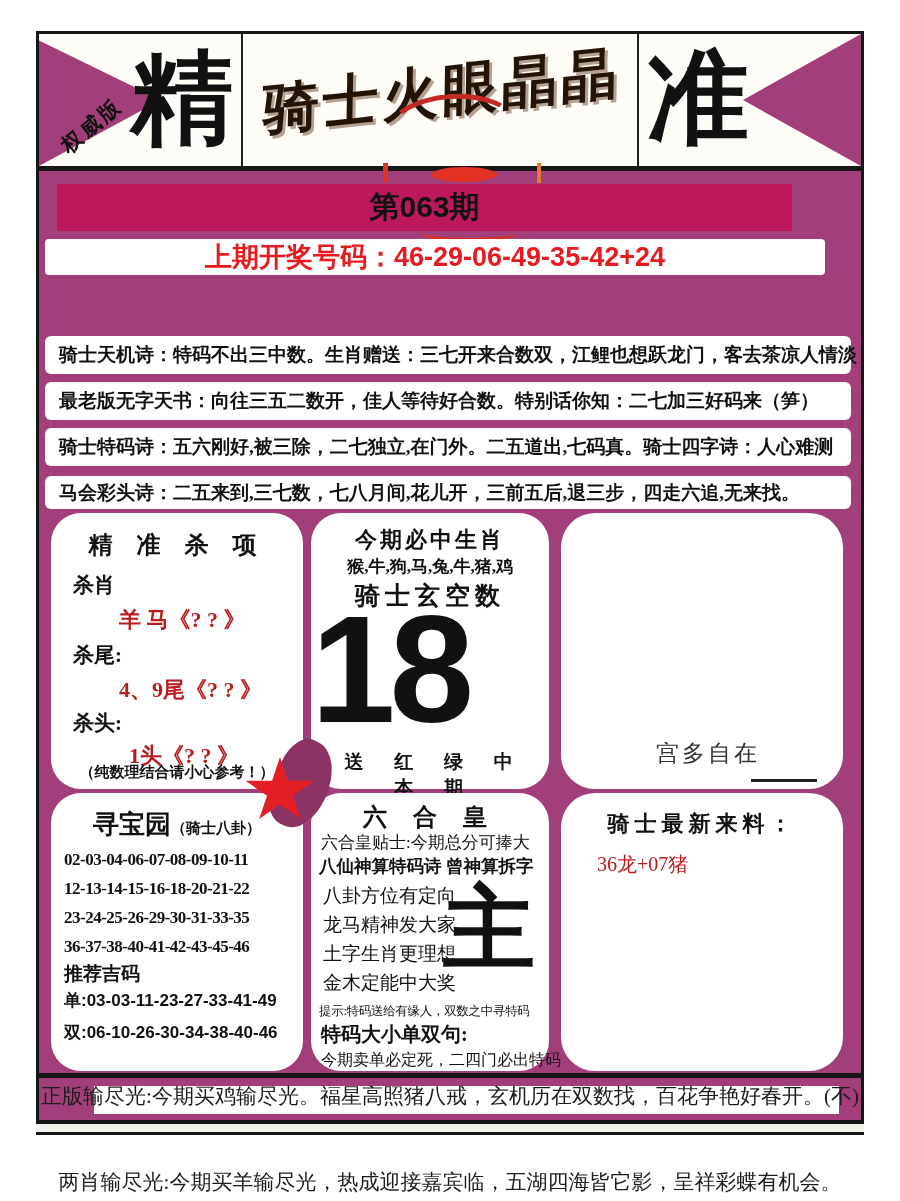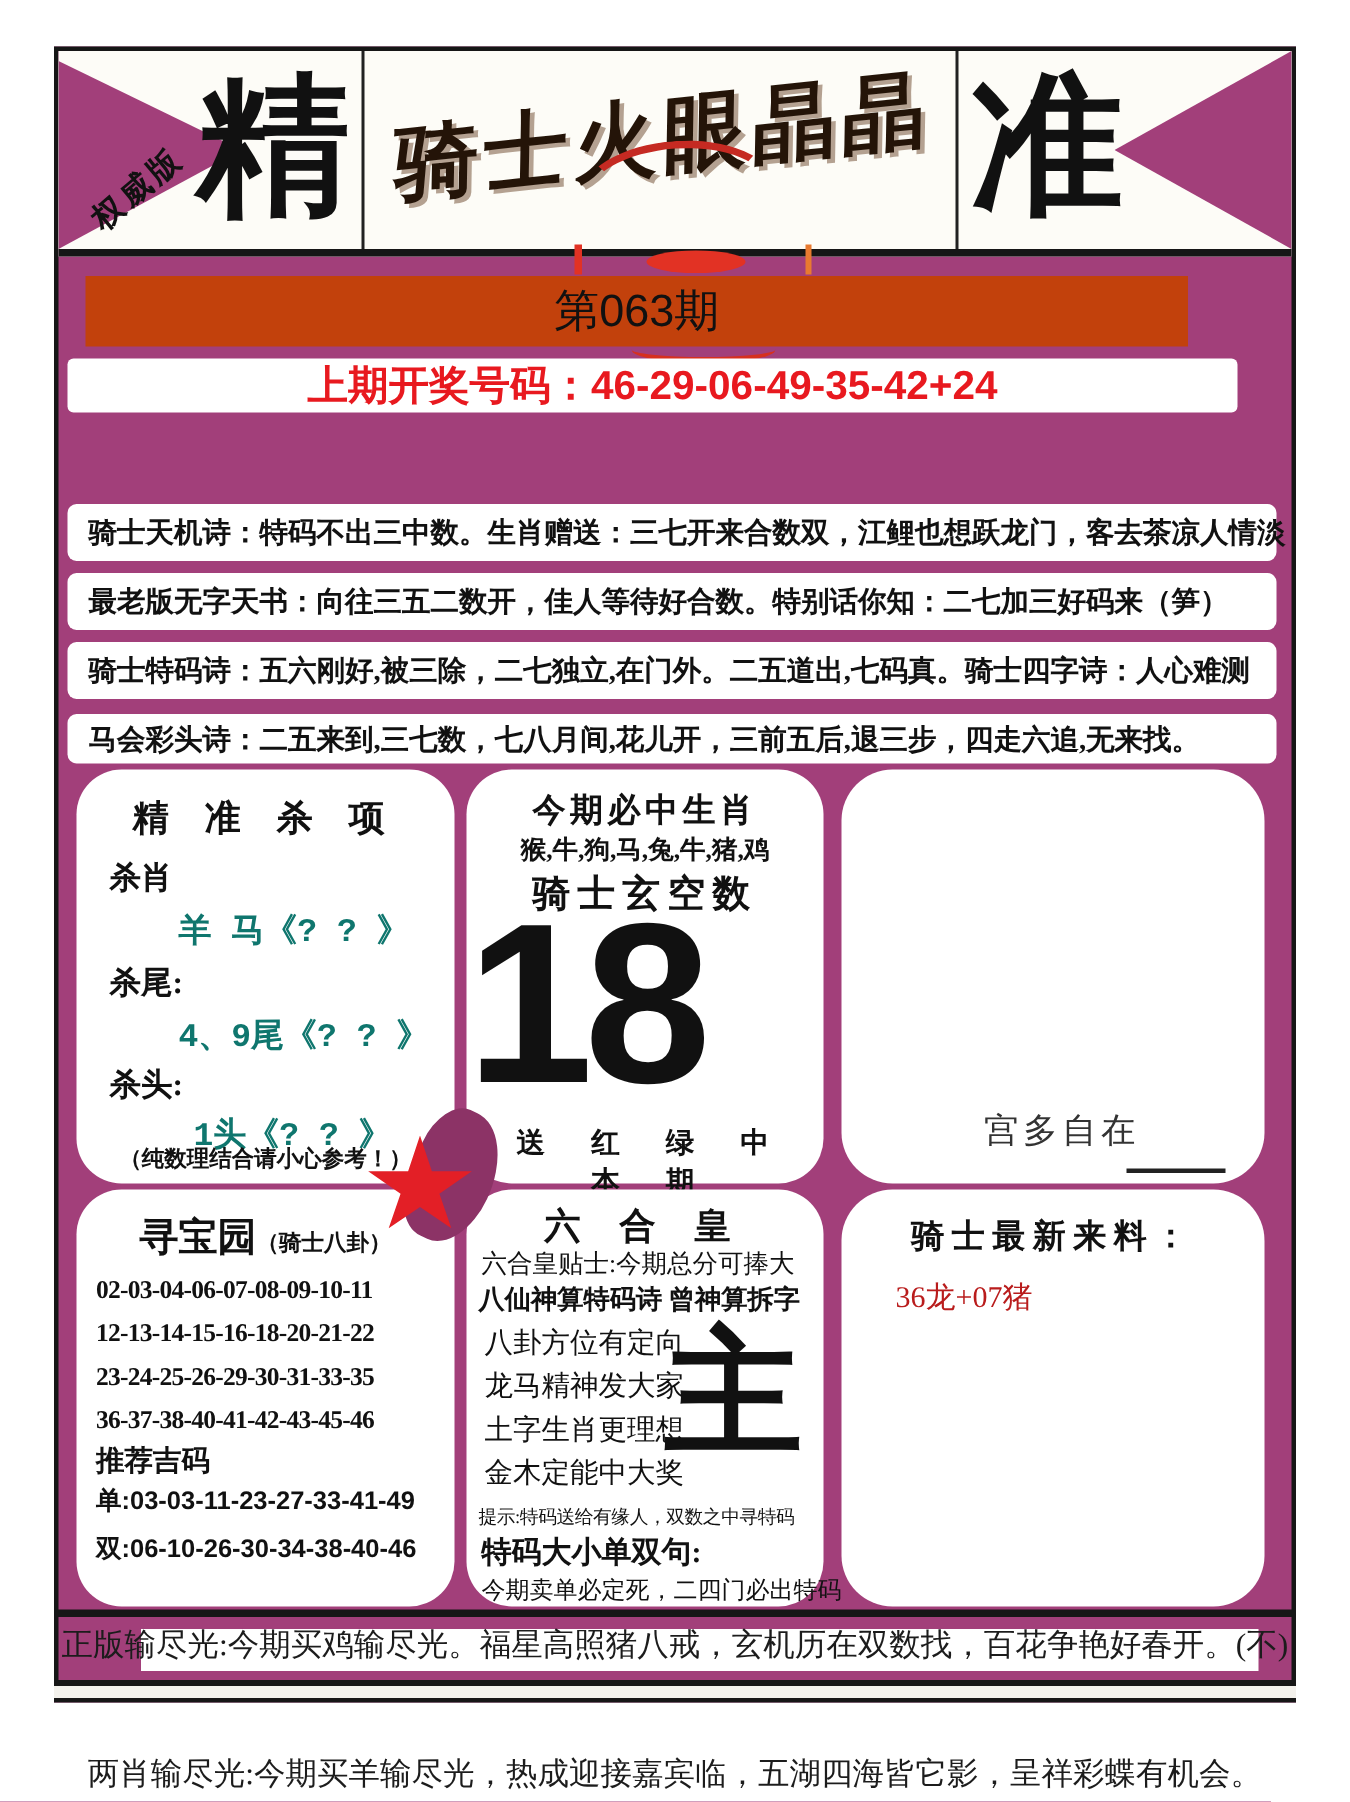--- a/index.html
+++ b/index.html
@@ -28,23 +28,23 @@
   .hdr-divider{top:0;width:2px;height:132px;background:#222;}
   .div1{left:202px;} .div2{left:598px;}
   .main-title{left:208px;top:20px;width:390px;text-align:center;
           font-size:56px;font-weight:900;letter-spacing:4px;color:#241408;
           transform:rotate(-6deg) skewX(-7deg);
           text-shadow:3px 3px 0 rgba(90,50,20,.45);}
   .red-arc{left:348px;top:60px;width:120px;height:58px;border:5px solid transparent;
           border-top:5px solid #c52a22;border-radius:50%;transform:rotate(-4deg);}
 
   
-  .bar-issue{left:18px;top:150px;width:735px;height:47px;background:#c2410c;
+  .bar-issue{left:18px;top:150px;width:735px;height:47px;background:#be185d;
           display:flex;align-items:center;justify-content:center;
-          font-family:"Liberation Sans",sans-serif;font-weight:normal;font-size:30px;}
+          font-family:"Liberation Sans",sans-serif;font-weight:bold;font-size:30px;}
   .red-blob{left:392px;top:133px;width:66px;height:15px;background:#e23224;border-radius:50%;}
   .red-tick1{left:344px;top:129px;width:5px;height:20px;background:#e23224;}
   .red-tick2{left:498px;top:129px;width:4px;height:20px;background:#e87a30;}
   .red-arc2{left:382px;top:190px;width:96px;height:14px;
           border-bottom:4px solid #d6301f;border-radius:0 0 50% 50%;}
 
   
   .bar-lastdraw{left:6px;top:205px;width:780px;height:36px;background:#fff;border-radius:4px;
           display:flex;align-items:center;justify-content:center;
           font-family:"Liberation Sans",sans-serif;font-weight:bold;font-size:27px;color:#e8191f;}
@@ -61,21 +61,21 @@
   .panel-blank{left:522px;top:479px;width:282px;height:276px;border-radius:34px;}
   .panel-treasure{left:12px;top:759px;width:252px;height:278px;}
   .panel-emperor{left:272px;top:759px;width:238px;height:278px;}
   .panel-latest{left:522px;top:759px;width:282px;height:278px;border-radius:34px;}
 
   .p-title{width:100%;text-align:center;font-weight:bold;}
 
   
   .sha-title{top:16px;font-size:24px;letter-spacing:9px;}
   .sha-label{left:22px;font-size:21px;font-weight:bold;}
-  .sha-val{left:68px;font-size:22px;font-weight:bold;color:#0f766e;font-family:Liberation Mono, monospace;}
+  .sha-val{left:68px;font-size:22px;font-weight:bold;color:#b91c1c;}
   .sha-note{top:250px;width:100%;text-align:center;font-size:15px;font-weight:bold;}
 
   
   .zo-title{top:12px;font-size:22px;letter-spacing:3px;}
   .zo-list{top:42px;width:100%;text-align:center;font-size:17px;font-weight:bold;}
   .zo-sub{top:66px;font-size:25px;letter-spacing:5px;}
   .zo-num{top:76px;width:100%;text-align:left;font-size:152px;line-height:160px;
           font-weight:900;font-family:"Liberation Sans",sans-serif;letter-spacing:-6px;}
   .zo-bottom{top:236px;font-size:19px;letter-spacing:13px;padding-left:10px;box-sizing:border-box;}
 

